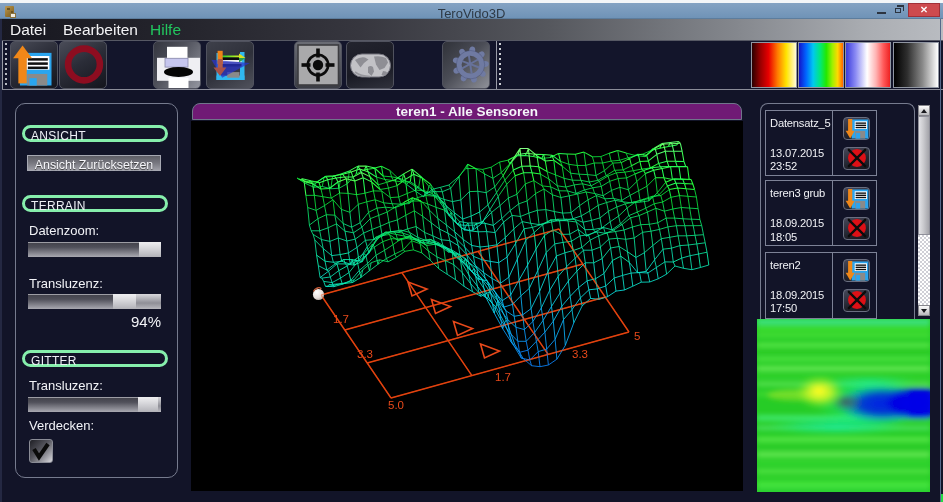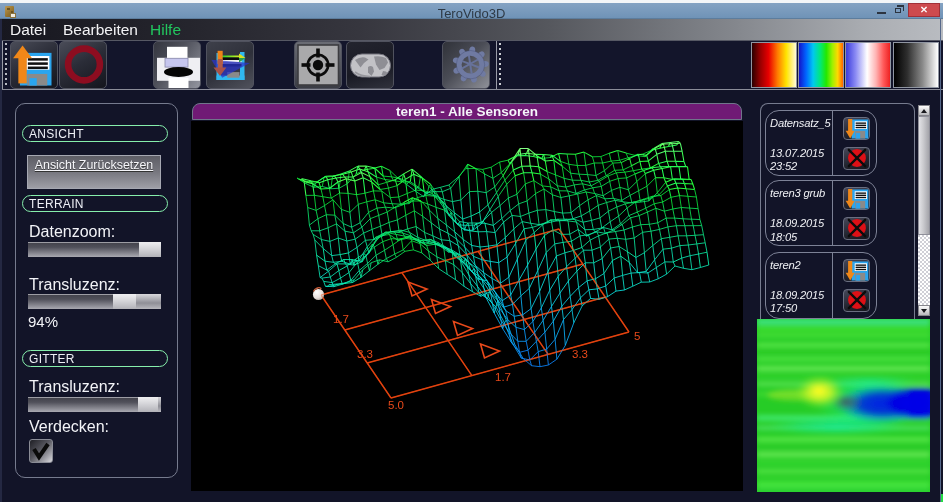--- a/index.html
+++ b/index.html
@@ -1,23 +1,23 @@
 <!DOCTYPE html>
 <html><head><meta charset="utf-8"><style>
 *{margin:0;padding:0;box-sizing:border-box;}
 html,body{width:943px;height:502px;overflow:hidden;}
 body{position:relative;background:#121428;font-family:"Liberation Sans",sans-serif;}
 .abs{position:absolute;}
 .tbtn{position:absolute;top:41px;width:48px;height:48px;border-radius:5px;border:1px solid #50525e;background:linear-gradient(150deg,#4a4c58 0%,#2b2d38 45%,#14151d 100%);}
-.pill{position:absolute;left:22px;width:146px;height:17px;border:1px solid #86efac;border-radius:9px;color:#eef0f6;font-size:12px;line-height:16px;padding-left:6px;letter-spacing:0.3px;}
-.lbl{position:absolute;left:29px;color:#f2f3f7;font-size:16px;}
+.pill{position:absolute;left:22px;width:146px;height:17px;border:3px solid #86efac;border-radius:9px;color:#eef0f6;font-size:12px;line-height:16px;padding-left:6px;letter-spacing:0.3px;}
+.lbl{position:absolute;left:29px;color:#f2f3f7;font-size:13px;}
 .slider{position:absolute;left:28px;width:133px;height:15px;background:linear-gradient(#c9c9cf 0%,#45454e 10%,#50505a 35%,#a9a9b1 100%);}
 .shandle{position:absolute;top:0;height:15px;background:linear-gradient(#efeff1 0%,#d5d5d9 45%,#b2b2b8 100%);}
 .safter{position:absolute;top:0;height:15px;background:linear-gradient(#d8d8dc 0%,#8f8f97 60%,#b8b8be 100%);}
-.entry{position:absolute;left:765px;width:112px;border:1px solid #7d8296;border-radius:14px;background:transparent;font-style:italic;}
+.entry{position:absolute;left:765px;width:112px;border:1px solid #7d8296;border-radius:0;background:transparent;}
 .ibtn{position:absolute;left:77px;width:27px;height:23px;border-radius:4px;border:1px solid #6a6e80;background:linear-gradient(160deg,#46485a 0%,#23242e 60%,#15161e 100%);}
 .dtxt{position:absolute;left:4px;color:#f0f1f5;font-size:11.2px;line-height:13.5px;letter-spacing:-0.2px;}
 </style></head><body>
 <div class="abs" style="left:0;top:0;width:943px;height:3px;background:#f4f6f8;"></div>
 <div class="abs" style="left:0;top:3px;width:943px;height:16px;background:linear-gradient(#85a3c3,#6f93b7);border-bottom:1px solid #5d7d9d;"></div>
 <div class="abs" style="left:5px;top:6px;width:9px;height:11px;background:linear-gradient(135deg,#bd9a55 0%,#96742f 55%,#7a5c22 100%);border-radius:1px;"></div>
 <div class="abs" style="left:7px;top:8px;width:3px;height:2px;background:#6b5220;"></div>
 <div class="abs" style="left:11px;top:11px;width:2px;height:2px;background:#6b5220;"></div>
 <div class="abs" style="left:10px;top:13px;width:6px;height:4.5px;background:#f2ede2;border:1px solid #8a7340;"></div>
 <div class="abs" style="left:0;top:6px;width:943px;text-align:center;color:#2e3a46;font-size:13px;">TeroVido3D</div>
@@ -119,32 +119,32 @@
 <circle r="14.2" fill="none" stroke="#454e74" stroke-width="0.8" opacity="0.5"></circle>
 </g>
 
 </svg>
 <div class="abs" style="left:751px;top:42px;width:46px;height:46px;border:1px solid #9096a2;background:linear-gradient(to right,#2a0000 0%,#930000 18%,#e80000 38%,#ff7a00 58%,#ffe400 78%,#fffbd8 100%);"></div>
 <div class="abs" style="left:798px;top:42px;width:46px;height:46px;border:1px solid #9096a2;background:linear-gradient(to right,#1414c8 0%,#0064ff 16%,#00c8f0 32%,#00e87c 48%,#22e800 62%,#a0f000 76%,#ffd800 88%,#ff6400 100%);"></div>
 <div class="abs" style="left:845px;top:42px;width:46px;height:46px;border:1px solid #9096a2;background:linear-gradient(to right,#3c3cdc 0%,#8c8cf4 22%,#ffffff 48%,#ffb4b4 68%,#ff5a5a 85%,#ee2222 100%);"></div>
 <div class="abs" style="left:893px;top:42px;width:46px;height:46px;border:1px solid #9096a2;background:linear-gradient(to right,#000000 0%,#2e2e2e 30%,#8a8a8a 65%,#ffffff 100%);"></div>
 <div class="abs" style="left:15px;top:103px;width:163px;height:375px;border:1px solid #767b8e;border-radius:10px;"></div>
 <div class="pill" style="top:125px;">ANSICHT</div>
-<div class="abs" style="left:27px;top:155px;width:134px;height:34px;border:1px solid #a6a8b2;background:linear-gradient(#5e5e66 0%,#77777f 50%,#9e9ea6 100%);color:#f6f6fa;font-size:12.4px;text-align:center;line-height:18px;text-shadow:0 1px 1px #333;text-decoration:underline;">Ansicht Zurücksetzen</div>
+<div class="abs" style="left:27px;top:155px;width:134px;height:16px;border:1px solid #a6a8b2;background:linear-gradient(#5e5e66 0%,#77777f 50%,#9e9ea6 100%);color:#f6f6fa;font-size:12.4px;text-align:center;line-height:18px;text-shadow:0 1px 1px #333;">Ansicht Zurücksetzen</div>
 <div class="pill" style="top:195px;">TERRAIN</div>
 <div class="lbl" style="top:223px;">Datenzoom:</div>
 <div class="slider" style="top:242px;">
     <div class="shandle" style="left:111px;width:22px;"></div>
   </div>
 <div class="lbl" style="top:276px;">Transluzenz:</div>
 <div class="slider" style="top:294px;">
     <div class="safter" style="left:108px;width:25px;"></div>
     <div class="shandle" style="left:85px;width:23px;"></div>
   </div>
-<div class="abs" style="left:28px;top:313px;width:133px;text-align:left;color:#f2f3f7;font-size:15px;">94%</div>
+<div class="abs" style="left:28px;top:313px;width:133px;text-align:right;color:#f2f3f7;font-size:15px;">94%</div>
 <div class="pill" style="top:350px;">GITTER</div>
 <div class="lbl" style="top:378px;">Transluzenz:</div>
 <div class="slider" style="top:397px;">
     <div class="safter" style="left:130px;width:3px;"></div>
     <div class="shandle" style="left:110px;width:20px;"></div>
   </div>
 <div class="lbl" style="top:418px;">Verdecken:</div>
 <div class="abs" style="left:29px;top:439px;width:24px;height:24px;border:1px solid #8a8c96;border-radius:3px;background:linear-gradient(135deg,#1e1e24 0%,#55555d 45%,#d8d8de 100%);">
 <svg width="22" height="22" viewBox="0 0 22 22">
       <path d="M4 9 L9 17 L18 4" stroke="#0a0a0a" stroke-width="4" fill="none" stroke-linejoin="miter"></path>

